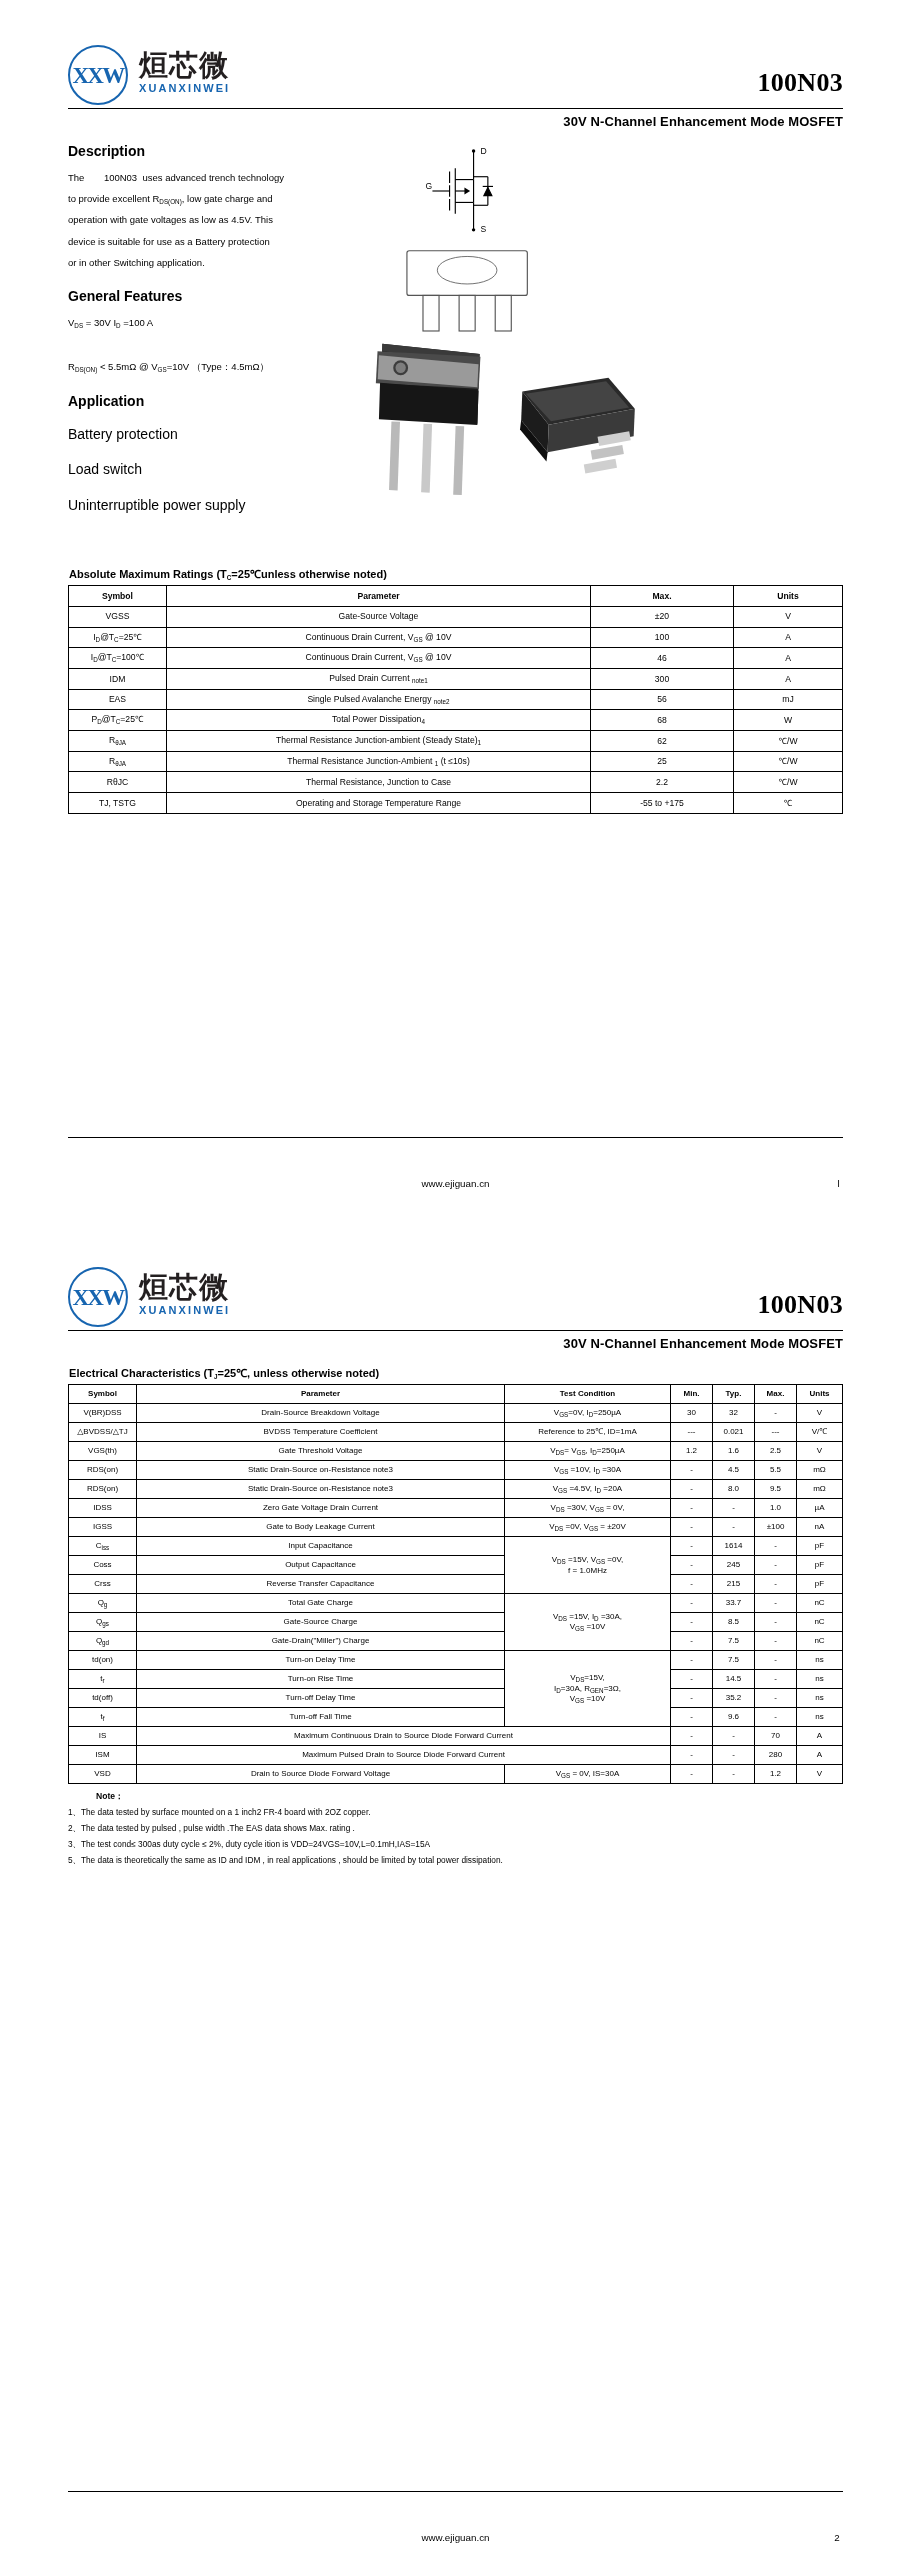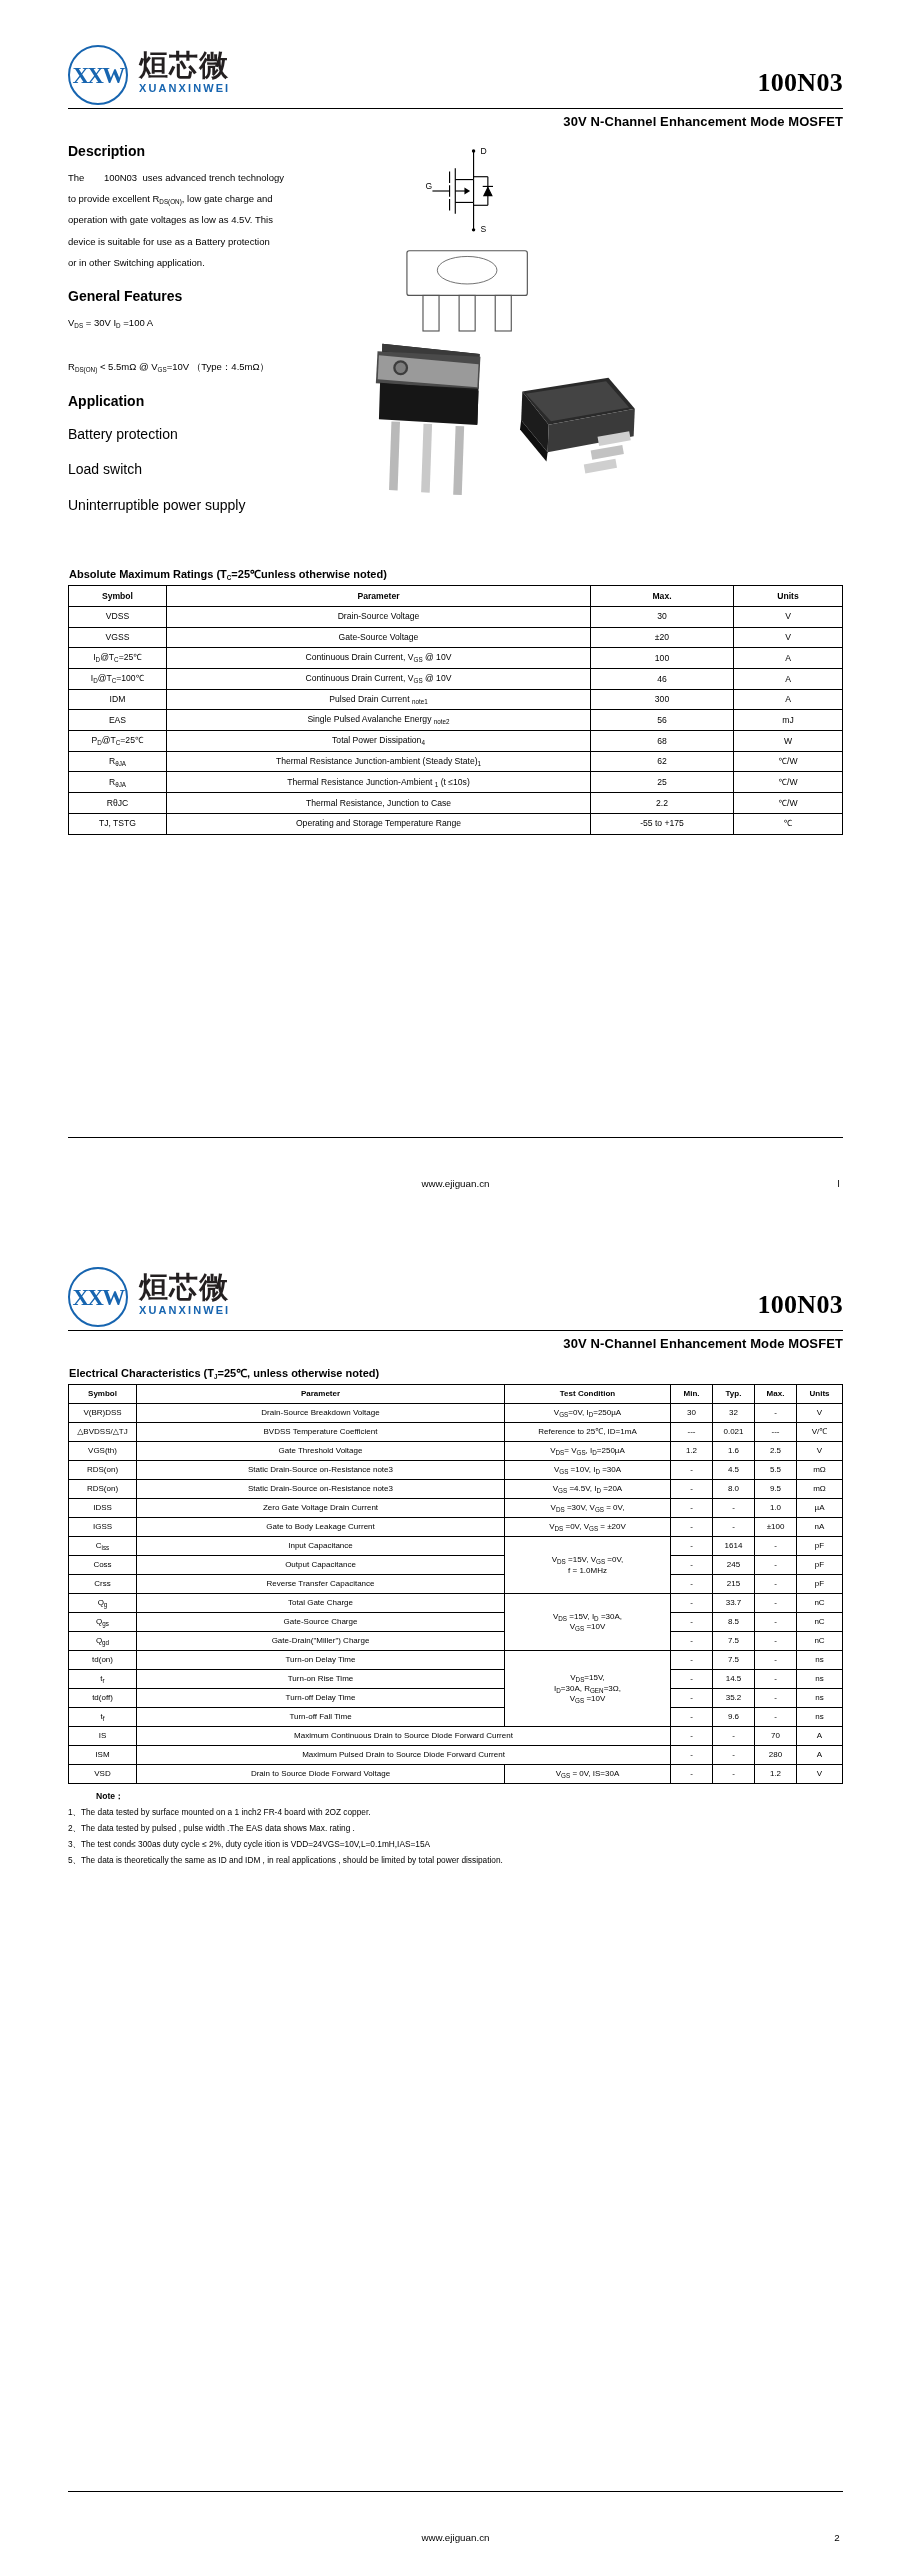--- a/index.html
+++ b/index.html
@@ -302,26 +302,20 @@
     <thead>
       <tr>
         <th>Symbol</th>
         <th>Parameter</th>
         <th>Max.</th>
         <th>Units</th>
       </tr>
     </thead>
     <tbody>
       <tr>
-        <td>VDSS</td>
-        <td>Drain-Source Voltage</td>
-        <td>30</td>
-        <td>V</td>
-      </tr>
-      <tr>
         <td>VGSS</td>
         <td>Gate-Source Voltage</td>
         <td>±20</td>
         <td>V</td>
       </tr>
       <tr>
         <td>I<span class="sub">D</span>@T<span class="sub">C</span>=25℃</td>
         <td>Continuous Drain Current, V<span class="sub">GS</span> @ 10V</td>
         <td>100</td>
         <td>A</td>

